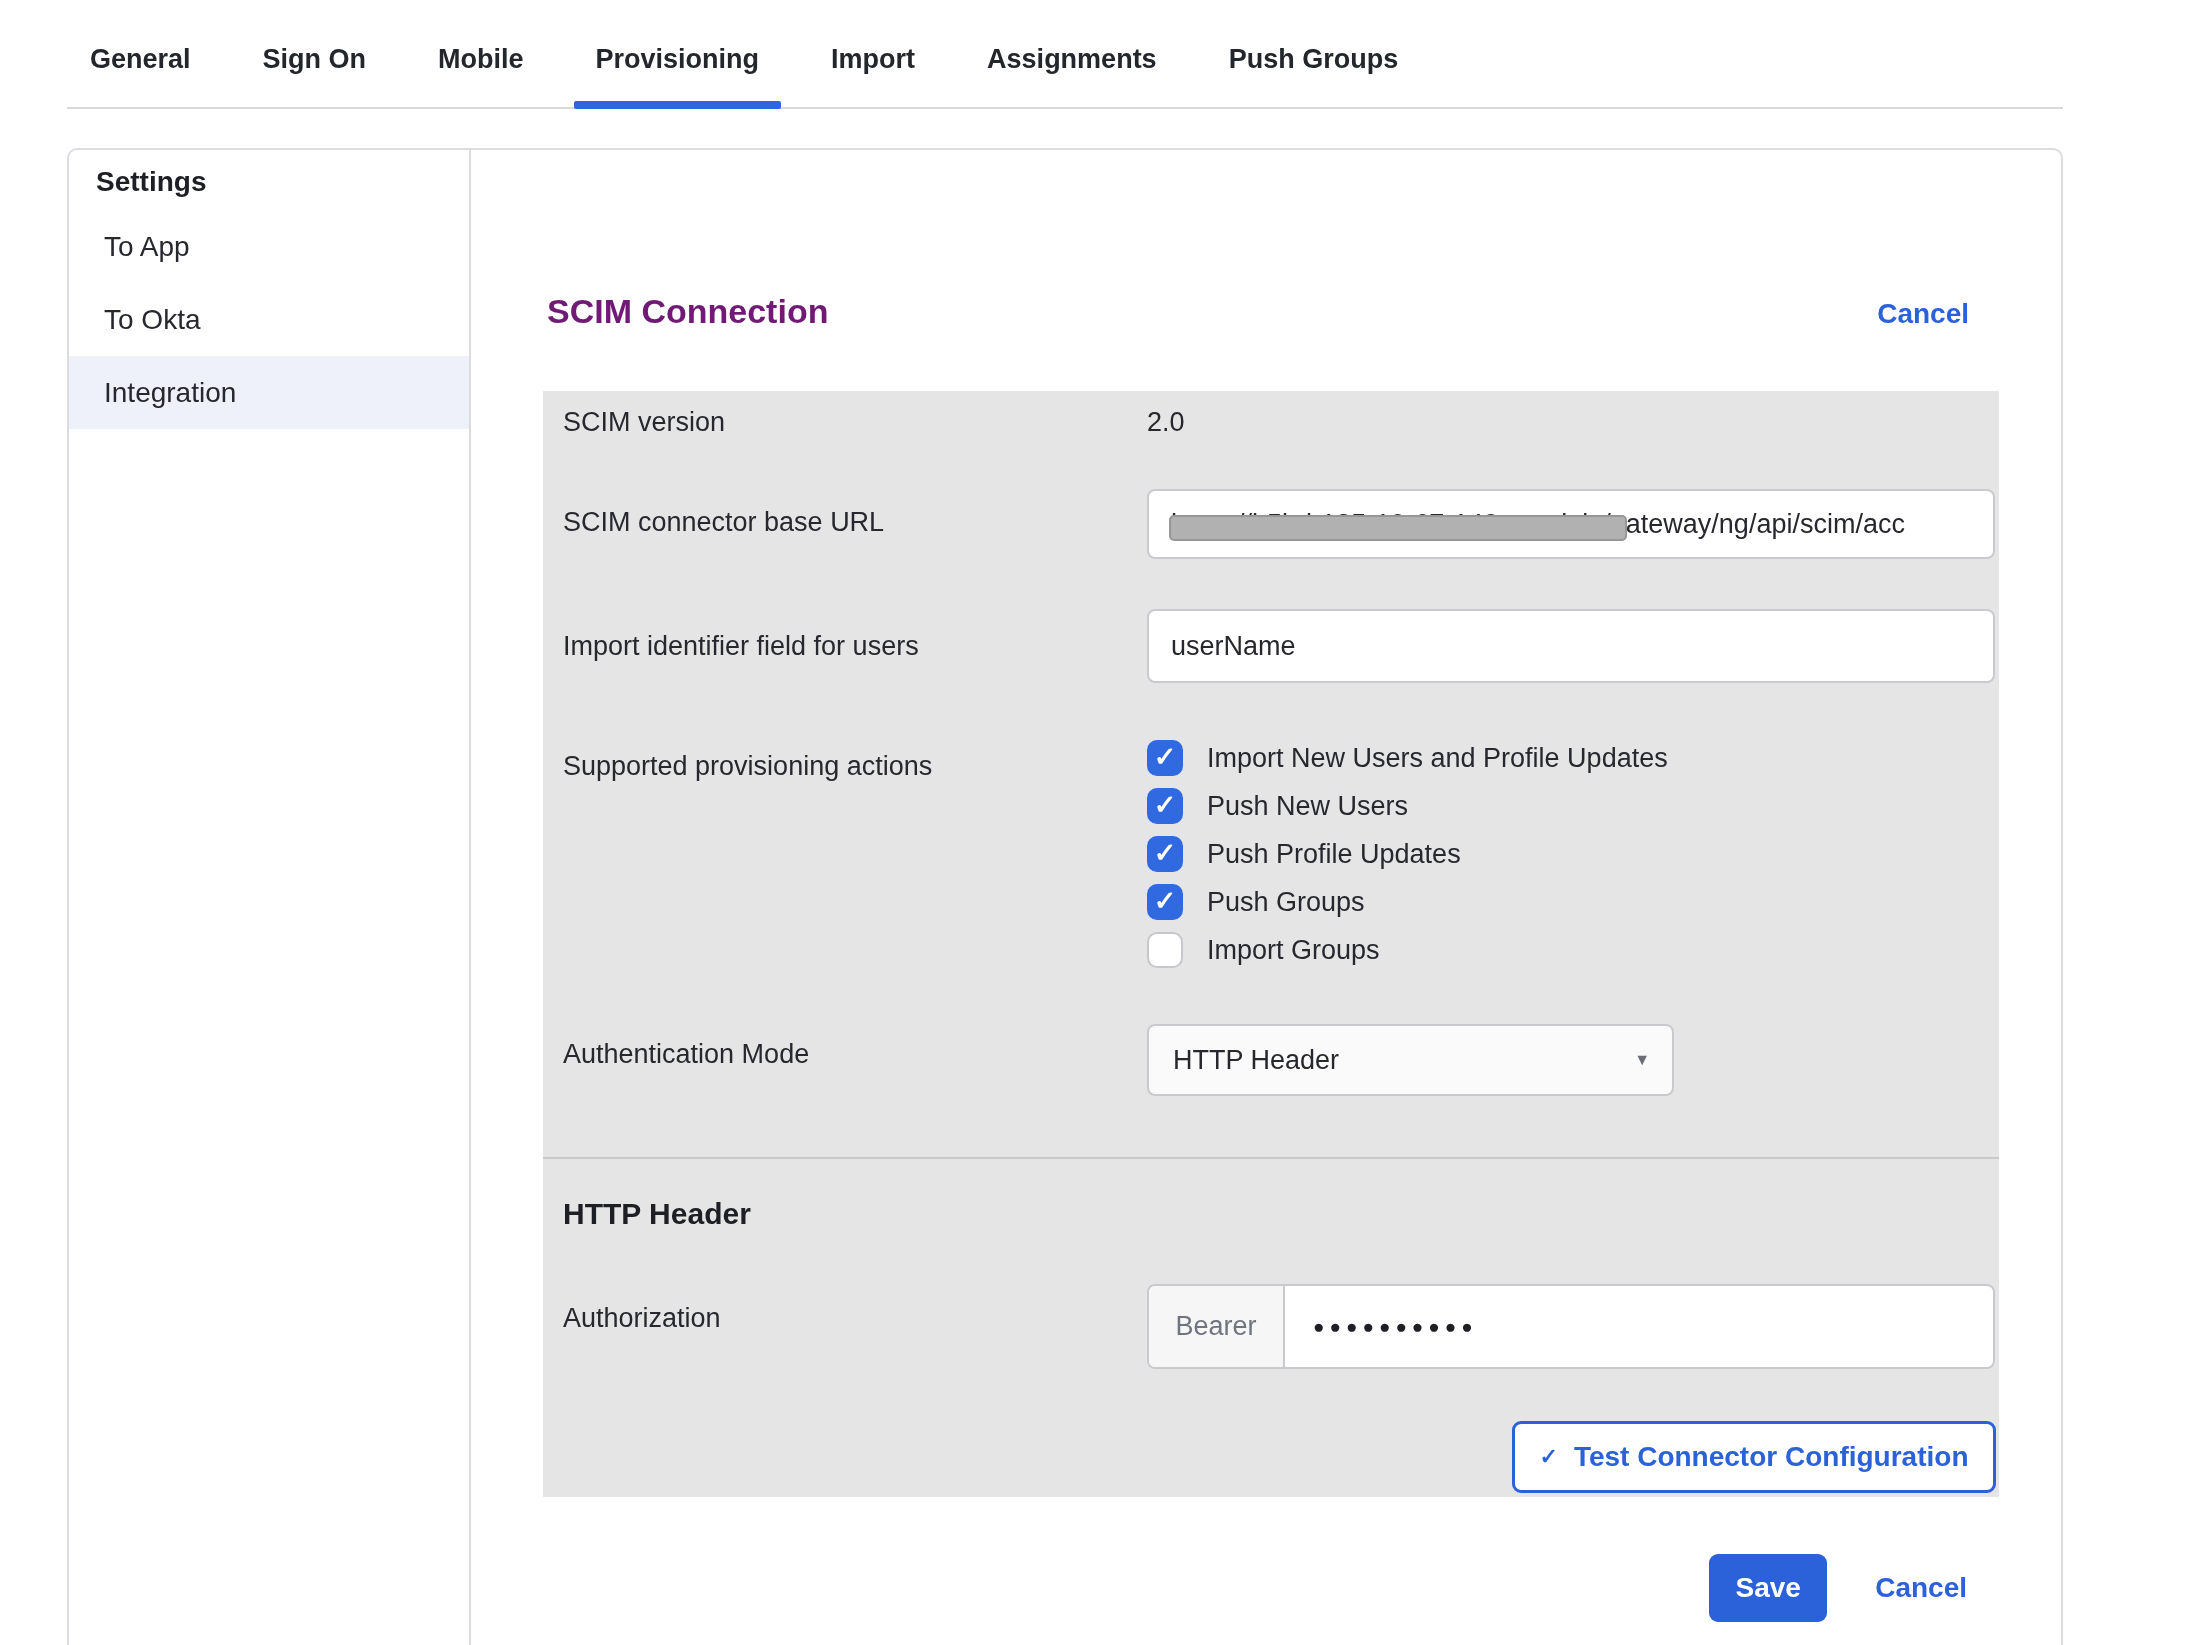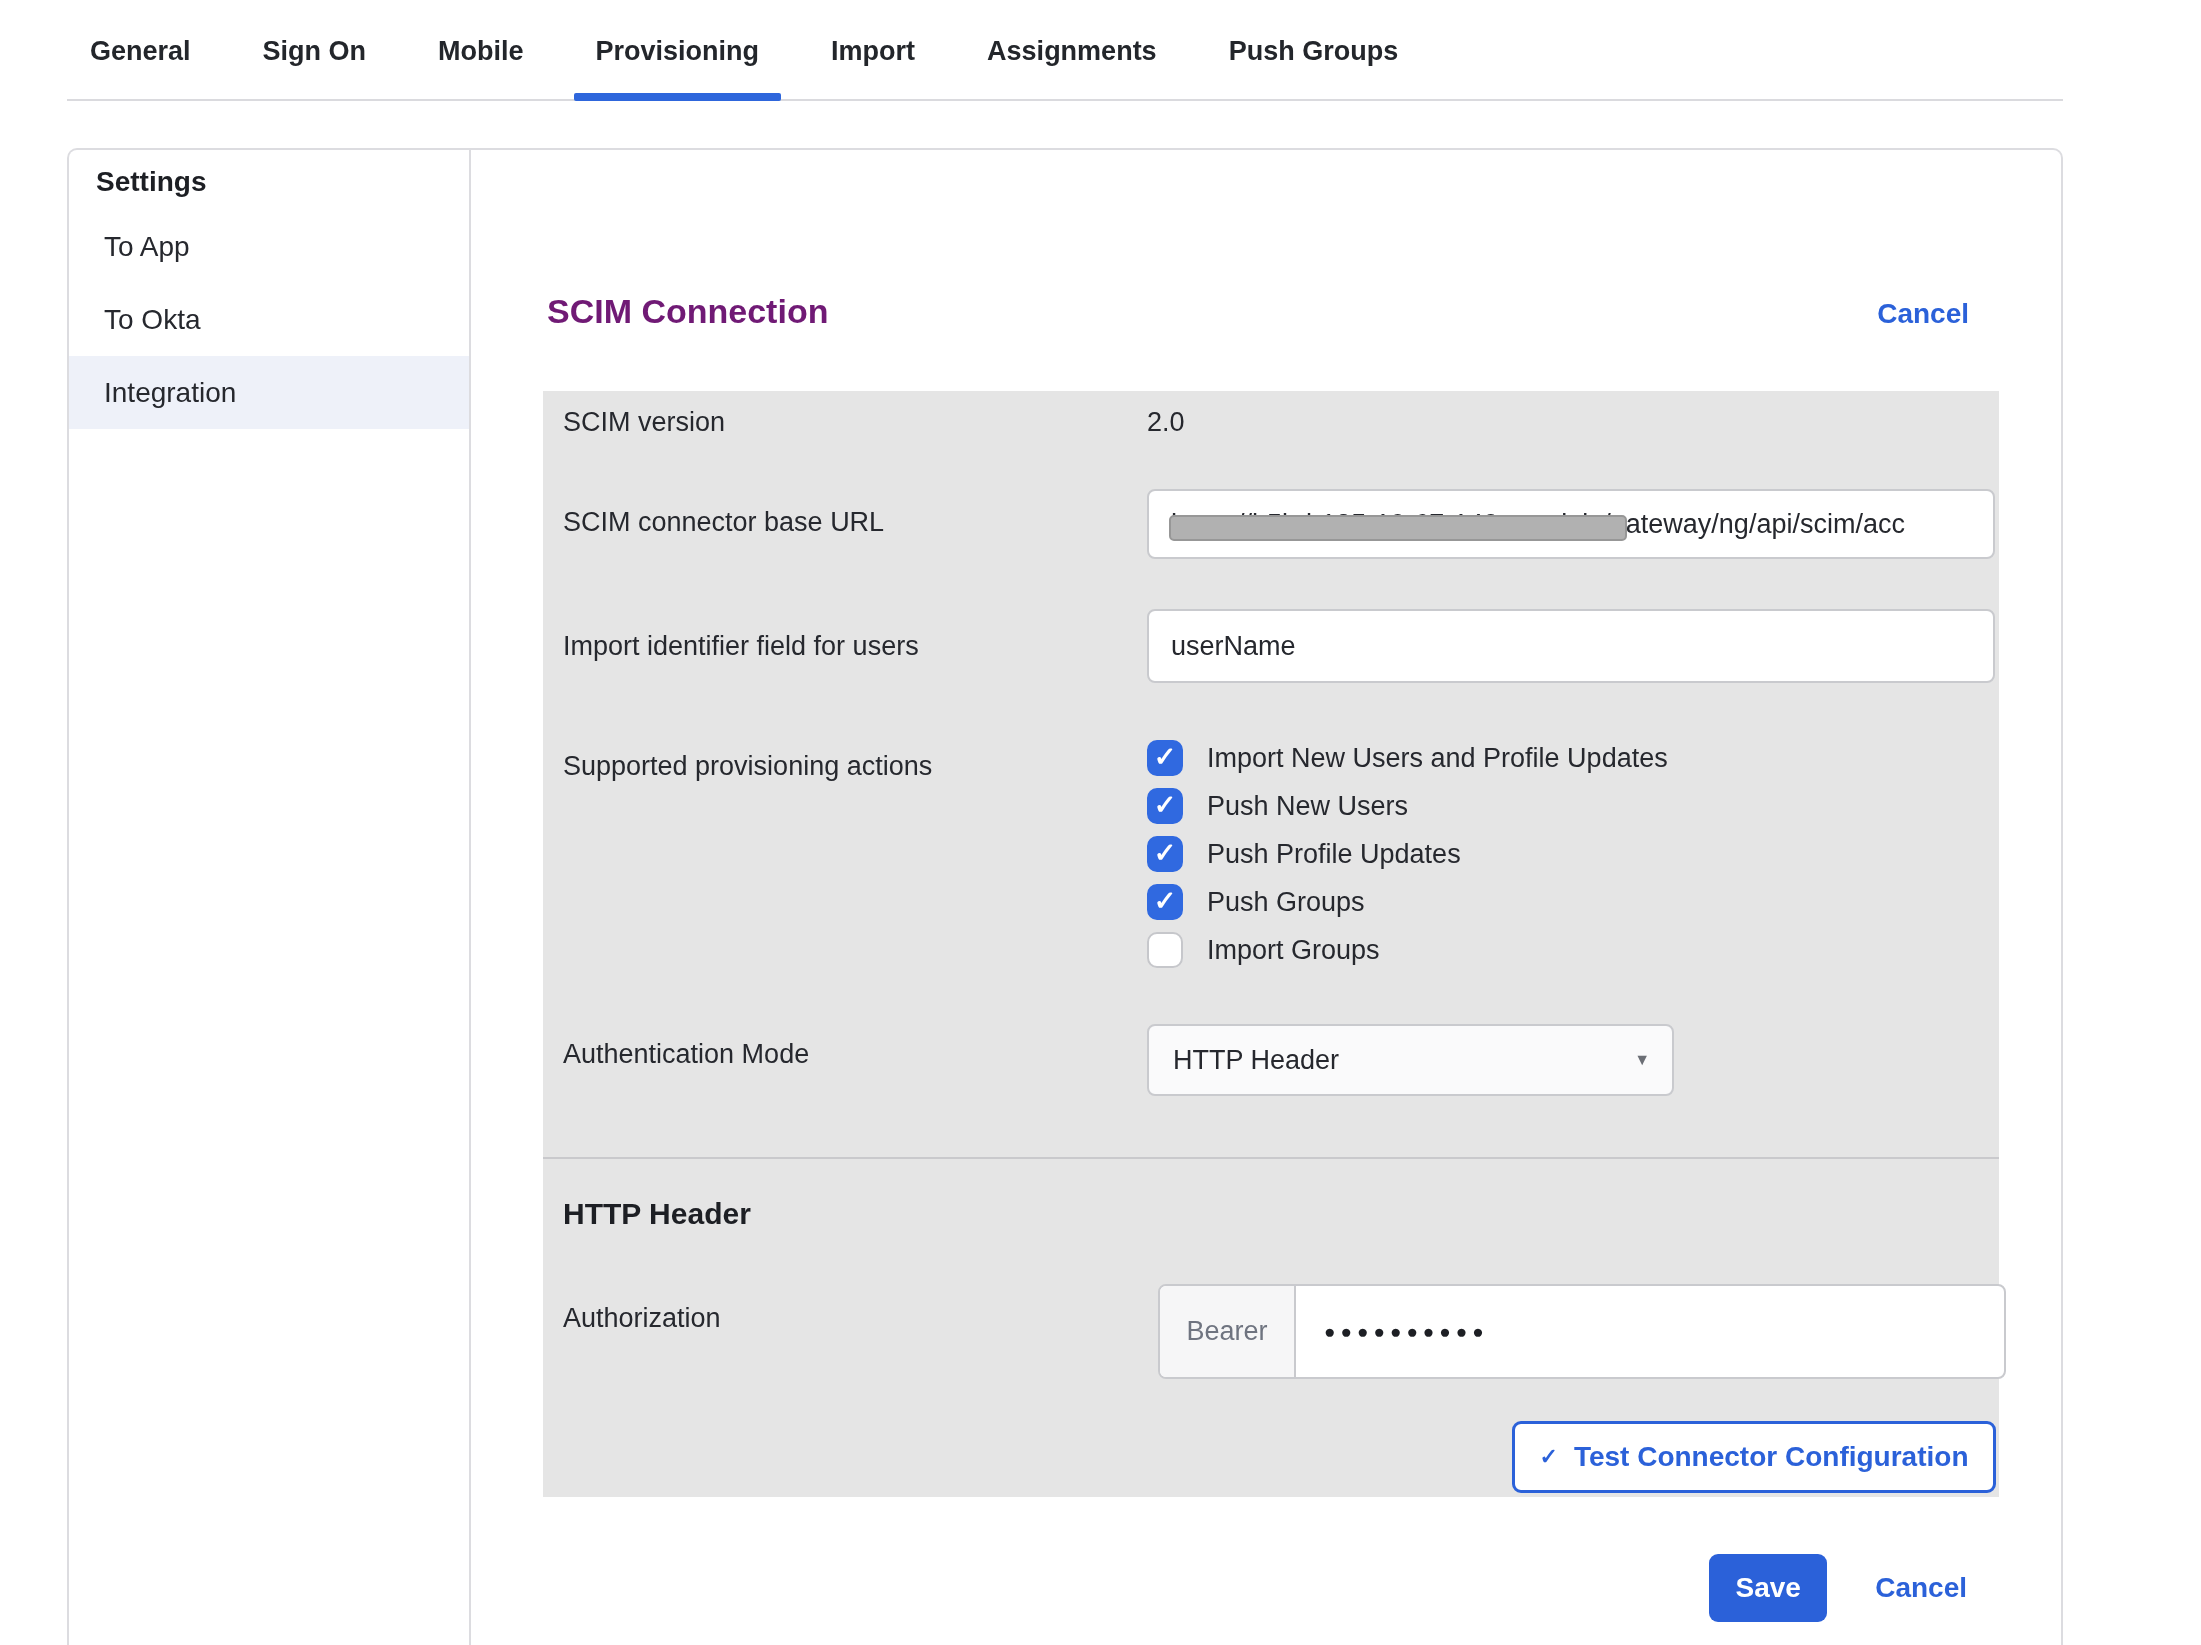--- a/index.html
+++ b/index.html
@@ -1,19 +1,19 @@
 <!DOCTYPE html>
 <html><head>
 <meta charset="utf-8">
 <style>
   html,body{margin:0;padding:0;background:#ffffff;}
   body{width:2201px;height:1645px;overflow:hidden;font-family:"Liberation Sans",sans-serif;color:#23262B;position:relative;}
 
   
-  .tabbar{position:absolute;left:67px;top:4px;width:1996px;height:97px;
+  .tabbar{position:absolute;left:67px;top:12px;width:1996px;height:97px;
     border-bottom:2px solid #DADADE;display:flex;align-items:stretch;gap:72px;padding-left:23px;box-sizing:border-box;}
   .tab{display:flex;align-items:center;font-size:27px;font-weight:600;color:#23262B;position:relative;cursor:pointer;white-space:nowrap;}
   .tab.active{font-weight:700;}
   .tab.active::after{content:"";position:absolute;left:-22px;right:-22px;bottom:-2px;height:8px;background:#2E66DC;border-radius:2px;}
 
   
   .card{position:absolute;left:67px;top:148px;width:1996px;height:1497px;
     border:2px solid #DCDCE0;border-bottom:none;border-radius:10px 10px 0 0;box-sizing:border-box;background:#fff;}
 
   
@@ -52,22 +52,22 @@
 
   
   .select{position:absolute;left:604px;top:633px;width:527px;height:72px;background:#FAFAFB;border:2px solid #C9CACE;border-radius:8px;
     box-sizing:border-box;display:flex;align-items:center;justify-content:space-between;padding:0 22px 0 24px;font-size:27px;color:#26282E;cursor:pointer;}
   .select .caret{font-size:16px;color:#6B6E75;}
 
   .divider{position:absolute;left:0;right:0;top:766px;height:2px;background:#C9C9CC;}
   .section-title{position:absolute;left:20px;top:806px;font-size:30px;font-weight:700;color:#1D1F24;}
 
   
-  .auth-group{position:absolute;left:604px;top:893px;width:848px;height:95px;background:#fff;border:2px solid #C9CACE;border-radius:8px;
-    box-sizing:border-box;display:flex;align-items:stretch;overflow:hidden;margin-left:11px;}
+  .auth-group{position:absolute;left:604px;top:893px;width:848px;height:85px;background:#fff;border:2px solid #C9CACE;border-radius:8px;
+    box-sizing:border-box;display:flex;align-items:stretch;overflow:hidden;}
   .auth-prefix{width:136px;flex:0 0 136px;background:#F6F6F7;border-right:2px solid #C9CACE;display:flex;align-items:center;justify-content:center;
     font-size:27px;color:#6F7480;box-sizing:border-box;}
   .auth-value{flex:1;display:flex;align-items:center;padding-left:28px;font-size:19px;letter-spacing:5px;color:#1D1F24;}
 
   
   .test-btn{position:absolute;left:969px;top:1030px;width:484px;height:72px;background:#fff;border:3px solid #2B61D9;border-radius:9px;
     box-sizing:border-box;display:flex;align-items:center;justify-content:center;gap:16px;color:#2B61D9;font-size:28px;font-weight:700;cursor:pointer;}
   .test-btn .check{font-size:22px;font-weight:700;}
 
   

